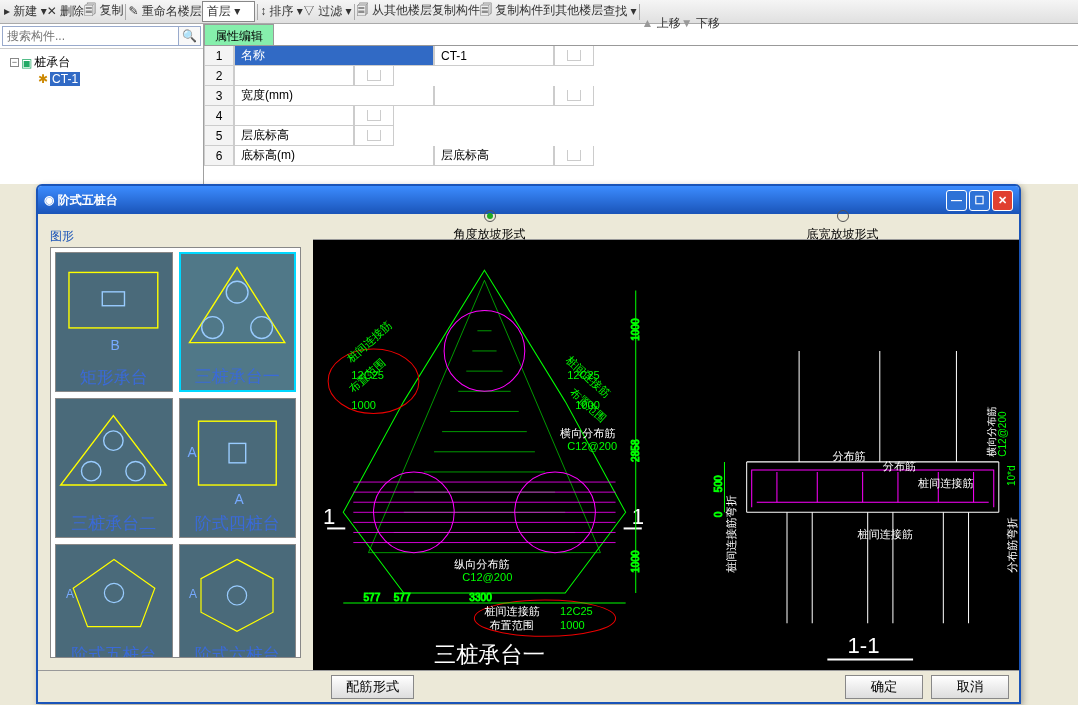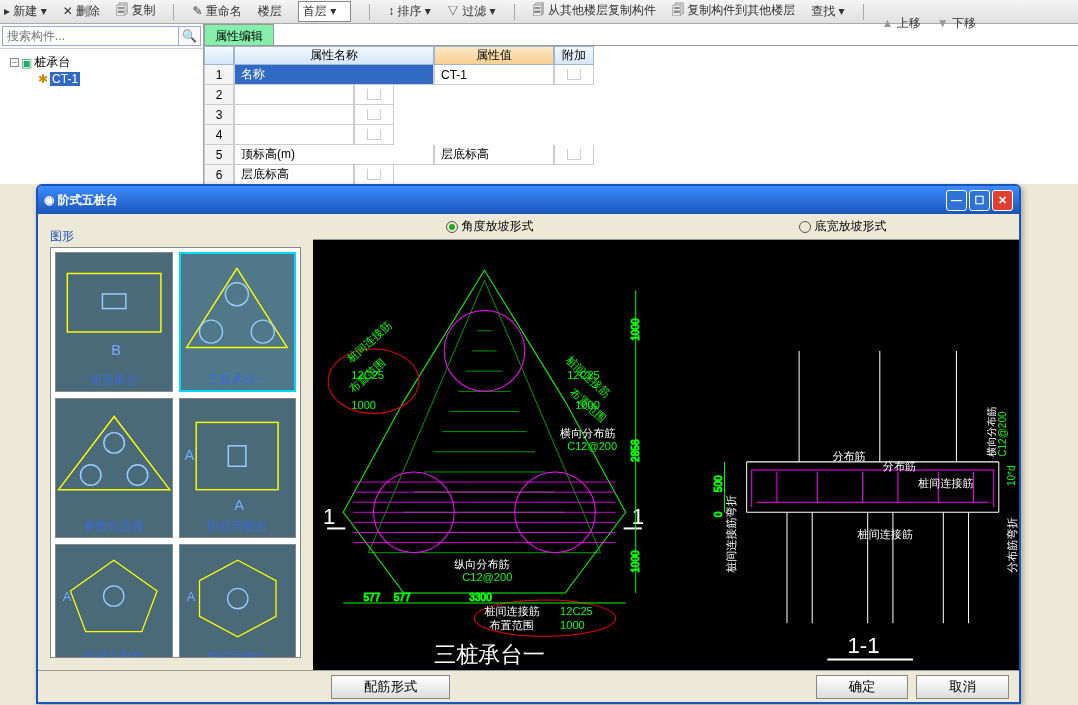--- a/index.html
+++ b/index.html
@@ -1,17 +1,17 @@
 <!DOCTYPE html>
 <html><head>
 <meta charset="utf-8">
 <style>
   * { box-sizing: border-box; margin: 0; padding: 0; font-family: "Microsoft YaHei", SimSun, sans-serif; }
   body { background: #ece9d8; font-size: 12px; overflow: hidden; width: 1078px; height: 705px; }
-  .toolbar { height: 24px; background: linear-gradient(#f5f5f5,#e0e0e0); display:flex; align-items:center; padding:0 4px; gap:16px; border-bottom:1px solid #aaa;}
+  .toolbar { height: 24px; background: linear-gradient(#f5f5f5,#e0e0e0); display:flex; align-items:center; padding:0 4px; gap:0; border-bottom:1px solid #aaa;}
   .toolbar span { color:#333; white-space:nowrap; }
   .toolbar .sep { width:1px; height:16px; background:#aaa; margin:0 2px; }
   .toolbar .disabled { color:#999;margin-top:24px; }
   .main-top { display:flex; height:160px; background:#fff; }
   .tree-panel { width:204px; border-right:1px solid #a0a0a0; display:flex; flex-direction:column; }
   .search-row { display:flex; align-items:center; padding:2px; border-bottom:1px solid #ccc; }
   .search-row input { flex:1; border:1px solid #9ac; height:20px; padding:0 4px; font-size:12px; }
   .search-icon { width:22px; height:20px; border:1px solid #9ac; border-left:none; display:flex; align-items:center; justify-content:center; color:#2a6; background:#f8f8f8; cursor:pointer; }
   .tree { padding:4px 6px; }
   .tree-node { padding:1px 0 1px 4px; cursor:pointer; display:flex; align-items:center; gap:2px; }
@@ -34,33 +34,33 @@
   .titlebar { height:28px; background:linear-gradient(#3c8cff,#1a54b8); color:#fff; display:flex; align-items:center; padding:0 6px; font-weight:bold; border-radius:4px 4px 0 0;}
   .titlebar .spacer{flex:1;}
   .winbtn { width:21px;height:21px;margin-left:2px;border:1px solid #fff;border-radius:3px;display:flex;align-items:center;justify-content:center;font-size:11px;cursor:pointer;}
   .winbtn.min{background:#2e72d6;} .winbtn.max{background:#2e72d6;} .winbtn.close{background:#e04030;}
   .dlg-body { display:flex; height:calc(100% - 60px); }
   .left-col { width:275px; padding:12px; display:flex; flex-direction:column; }
   .group-label { color:#1a54b8; padding:2px 0; }
   .thumbs { flex:1; background:#fff; border:1px solid #888; padding:4px; overflow:auto; display:grid; grid-template-columns:1fr 1fr; gap:6px; }
   .thumb { border:1px solid #888; background:#4a6a7a; color:#3a6ad8; display:flex; flex-direction:column; align-items:center; justify-content:flex-end; height:140px; cursor:pointer; position:relative;}
   .thumb.sel { border:2px solid #00d8ff; background:#507888;}
-  .thumb-label{ background:transparent; font-size:12px; padding:2px;}
+  .thumb-label{ background:transparent; font-size:17px; padding:2px;}
   .thumb-label.blue{color:#3a6ad8;}
   .thumb svg{flex:1;}
   .right-col { flex:1; display:flex; flex-direction:column; }
   .radio-row { height:26px; display:flex; align-items:center; justify-content:space-around; background:#ece9d8; border-bottom:1px solid #999;}
-  .radio-item { display:flex; align-items:center; gap:4px; }
+  .radio-item { display:flex; align-items:center; gap:4px;flex-direction:column; }
   .radio-dot{width:12px;height:12px;border:1px solid #555;border-radius:50%;display:flex;align-items:center;justify-content:center;}
   .radio-dot.on::after{content:"";width:6px;height:6px;background:#2a2;border-radius:50%;}
   .canvas { flex:1; background:#000; position:relative; overflow:hidden; }
   .canvas svg { position:absolute; inset:0; }
   .footer { height:32px; display:flex; align-items:center; padding:0 10px; gap:8px; border-top:1px solid #999;}
   .footer .spacer{flex:1;}
-  .btn { min-width:78px; height:24px; border:1px solid #888; background:linear-gradient(#fff,#ddd); cursor:pointer; padding:0 32px;}
+  .btn { min-width:78px; height:24px; border:1px solid #888; background:linear-gradient(#fff,#ddd); cursor:pointer; padding:0 14px;}
 </style>
 </head>
 <body>
 
 <div class="toolbar">
   <span>▸ <span>新建</span> ▾</span>
   <span>✕ <span>删除</span></span>
   <span>🗐 <span>复制</span></span>
   <span class="sep"></span>
   <span>✎ <span>重命名</span></span>
@@ -93,66 +93,61 @@
       <div class="tree-child">
         <span style="color:#c80;">✱</span>
         <span class="lbl">CT-1</span>
       </div>
     </div>
   </div>
   <div class="prop-panel">
     <div class="prop-tab">
         <span>属性编辑</span>
       </div>
-    <div class="prop-header">
-      <div class="ph-num"></div>
-      <div class="ph-name">属性名称</div>
-      <div class="ph-val">属性值</div>
-      <div class="ph-add">附加</div>
-    </div>
     <div id="prop-rows">
         <div class="prop-row sel">
           <div class="pr-num">1</div>
           <div class="pr-name">名称</div>
           <div class="pr-val">CT-1</div>
           <div class="pr-add">
             <div class="chk"></div>
           </div>
         </div>
         <div class="prop-row">
           <div class="pr-num">2</div>
           <div class="pr-val"></div>
           <div class="pr-add">
             <div class="chk"></div>
           </div>
         </div>
         <div class="prop-row">
           <div class="pr-num">3</div>
+          <div class="pr-name">宽度(mm)</div>
           <div class="pr-val"></div>
           <div class="pr-add">
             <div class="chk"></div>
           </div>
         </div>
         <div class="prop-row">
           <div class="pr-num">4</div>
           <div class="pr-val"></div>
           <div class="pr-add">
             <div class="chk"></div>
           </div>
         </div>
         <div class="prop-row">
           <div class="pr-num">5</div>
-          <div class="pr-name">顶标高(m)</div>
           <div class="pr-val">层底标高</div>
           <div class="pr-add">
             <div class="chk"></div>
           </div>
         </div>
         <div class="prop-row">
           <div class="pr-num">6</div>
+          <div class="pr-name">底标高(m)</div>
           <div class="pr-val">层底标高</div>
           <div class="pr-add">
             <div class="chk"></div>
           </div>
         </div>
       </div>
   </div>
 </div>
 
 <div class="dialog">
@@ -185,21 +180,21 @@
             </svg>
             <div class="thumb-label blue">三桩承台一</div>
           </div>
           <div class="thumb">
             <svg viewBox="0 0 100 80">
               <polygon points="50,12 88,62 12,62" fill="none" stroke="#ff0"></polygon>
               <circle cx="50" cy="30" r="7" fill="none" stroke="#9cf"></circle>
               <circle cx="34" cy="52" r="7" fill="none" stroke="#9cf"></circle>
               <circle cx="66" cy="52" r="7" fill="none" stroke="#9cf"></circle>
             </svg>
-            <div class="thumb-label blue">参数化选择</div>
+            <div class="thumb-label blue">三桩承台二</div>
           </div>
           <div class="thumb">
             <svg viewBox="0 0 100 80">
               <rect x="22" y="16" width="56" height="46" fill="none" stroke="#ff0"></rect>
               <rect x="44" y="32" width="12" height="14" fill="none" stroke="#9cf"></rect>
               <text x="14" y="42" fill="#7af" font-size="10">A</text>
               <text x="48" y="76" fill="#7af" font-size="10">A</text>
             </svg>
             <div class="thumb-label blue">阶式四桩台</div>
           </div>

